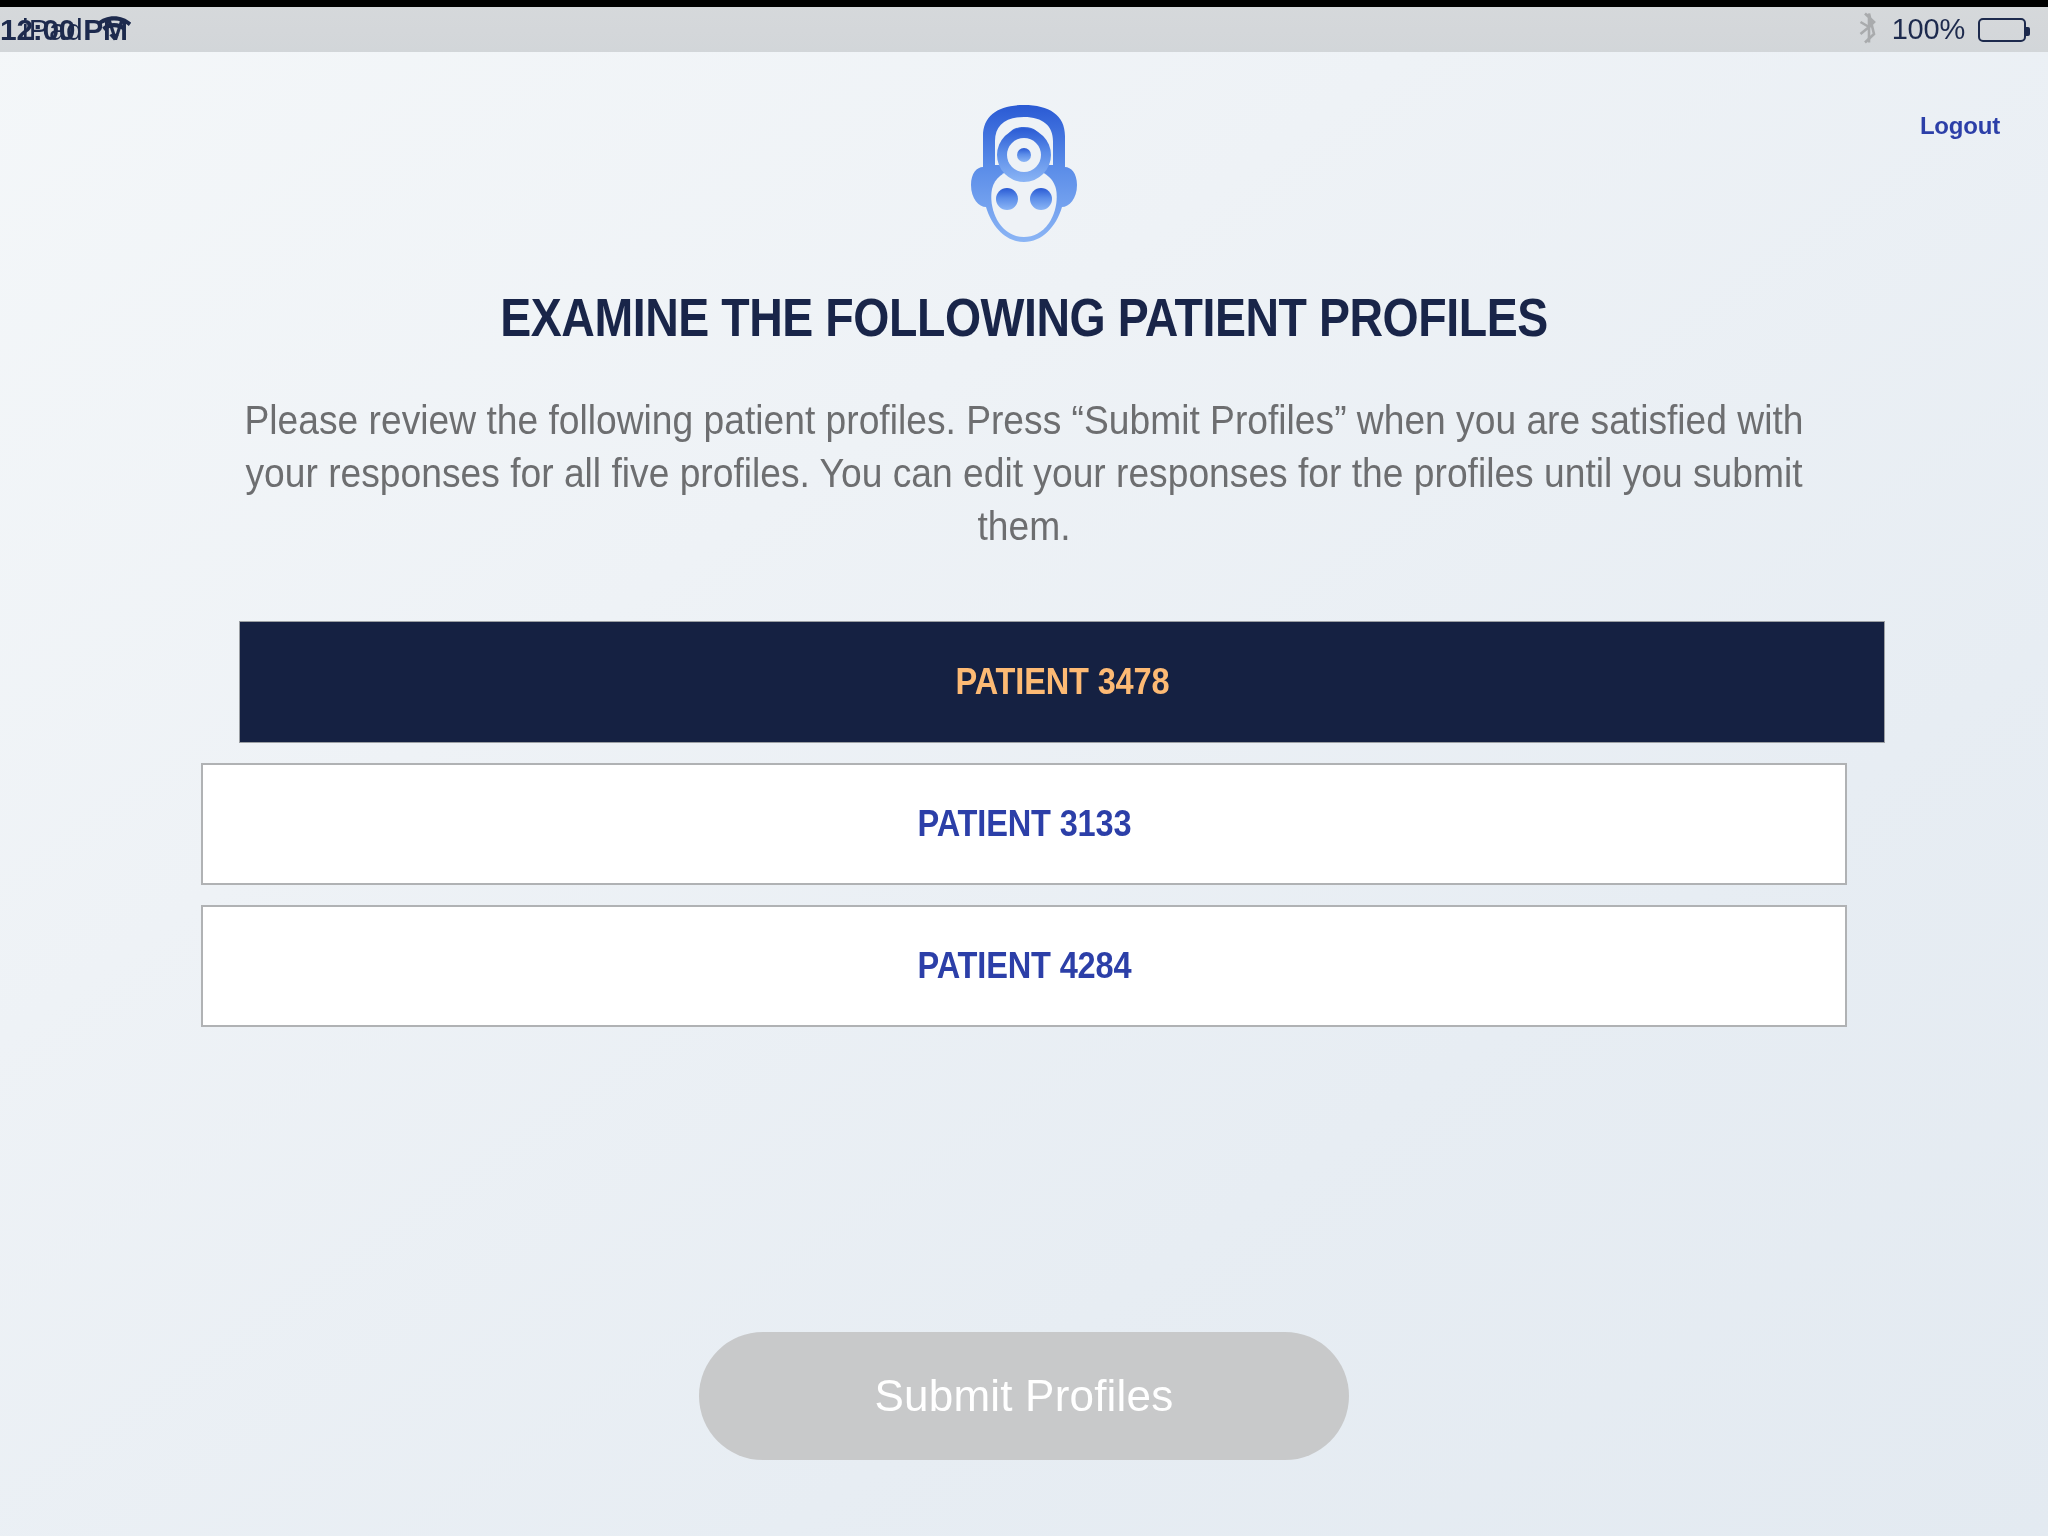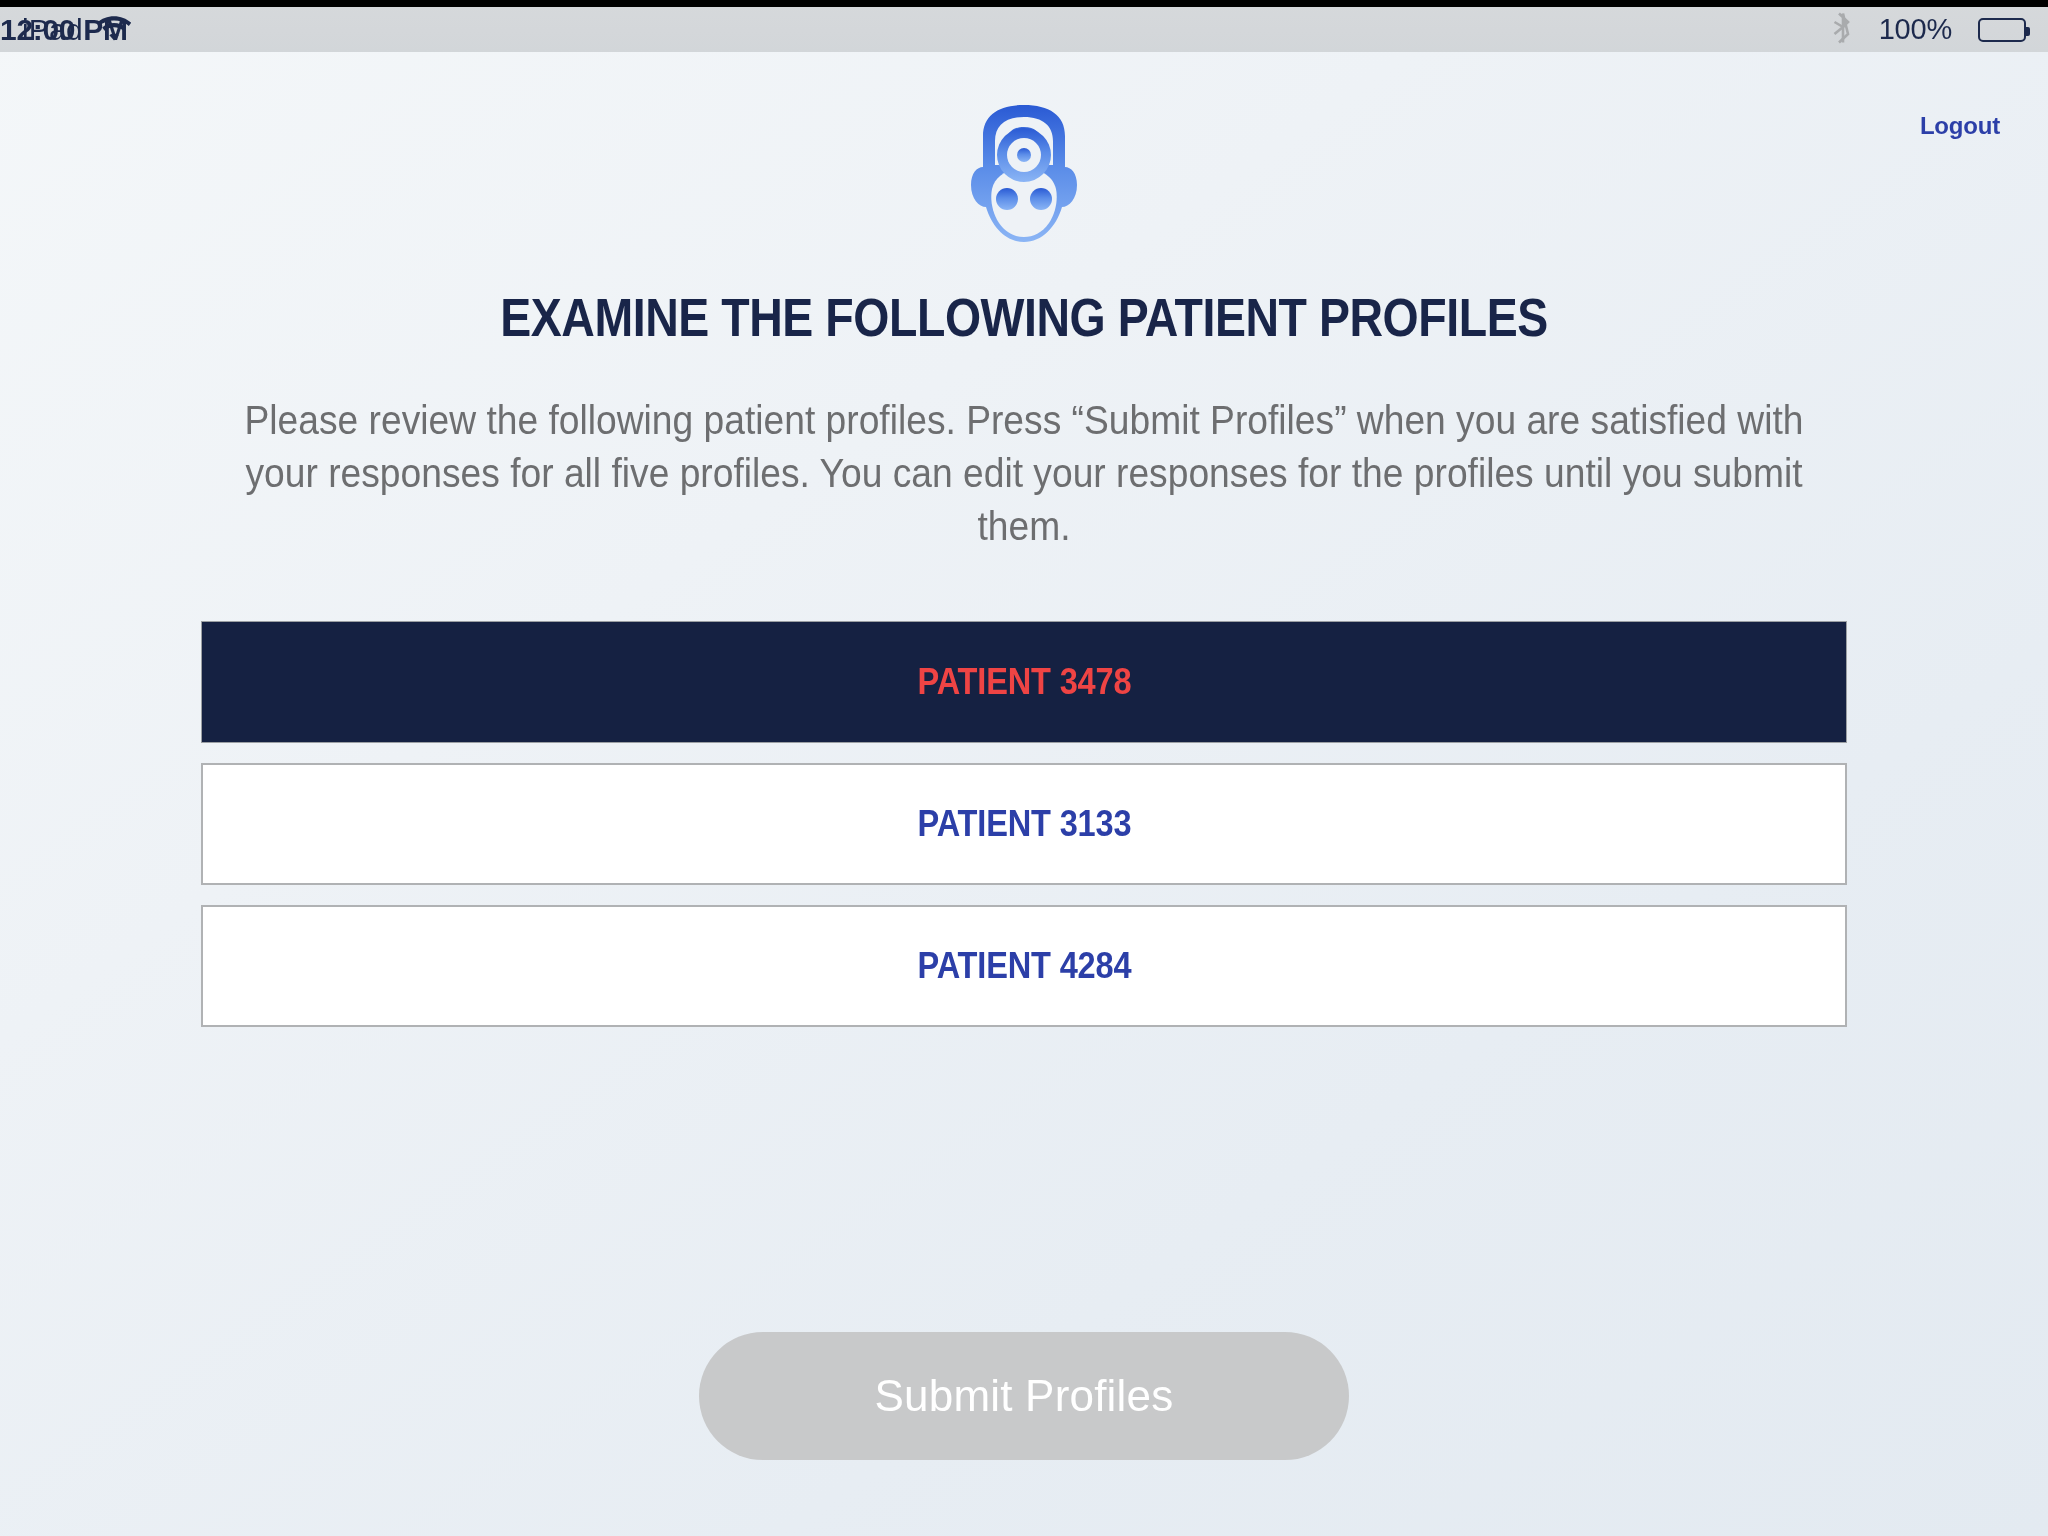--- a/index.html
+++ b/index.html
@@ -74,21 +74,21 @@
     letter-spacing: -0.3px;
   }
 
   .sb-right {
     position: absolute;
     right: 22px;
     top: 7px;
     height: 45px;
     display: flex;
     align-items: center;
-    gap: 26px;
+    gap: 13px;
   }
   .sb-battery-pct {
     font-size: 29px;
     color: #1d2a4d;
     letter-spacing: -0.2px;
   }
   .battery-icon {
     position: relative;
     width: 48px;
     height: 24px;
@@ -182,21 +182,22 @@
     letter-spacing: -0.2px;
     cursor: pointer;
     font-family: "Liberation Sans", sans-serif;
     transform: scaleX(1);
   }
   .patient-button .pb-label { transform: scaleX(0.88); display: inline-block; }
 
   .patient-button.state-viewed {
     background: #152142;
     border: 1px solid #9b9fa3;
-    color: #ef4444;
+    color: #fdba74;
+    margin-left: 38px;
   }
 
   .patient-button.state-default {
     background: #ffffff;
     border: 2px solid #b0b2b4;
     color: #2c3fa8;
   }
 
   
   #submit-button {

